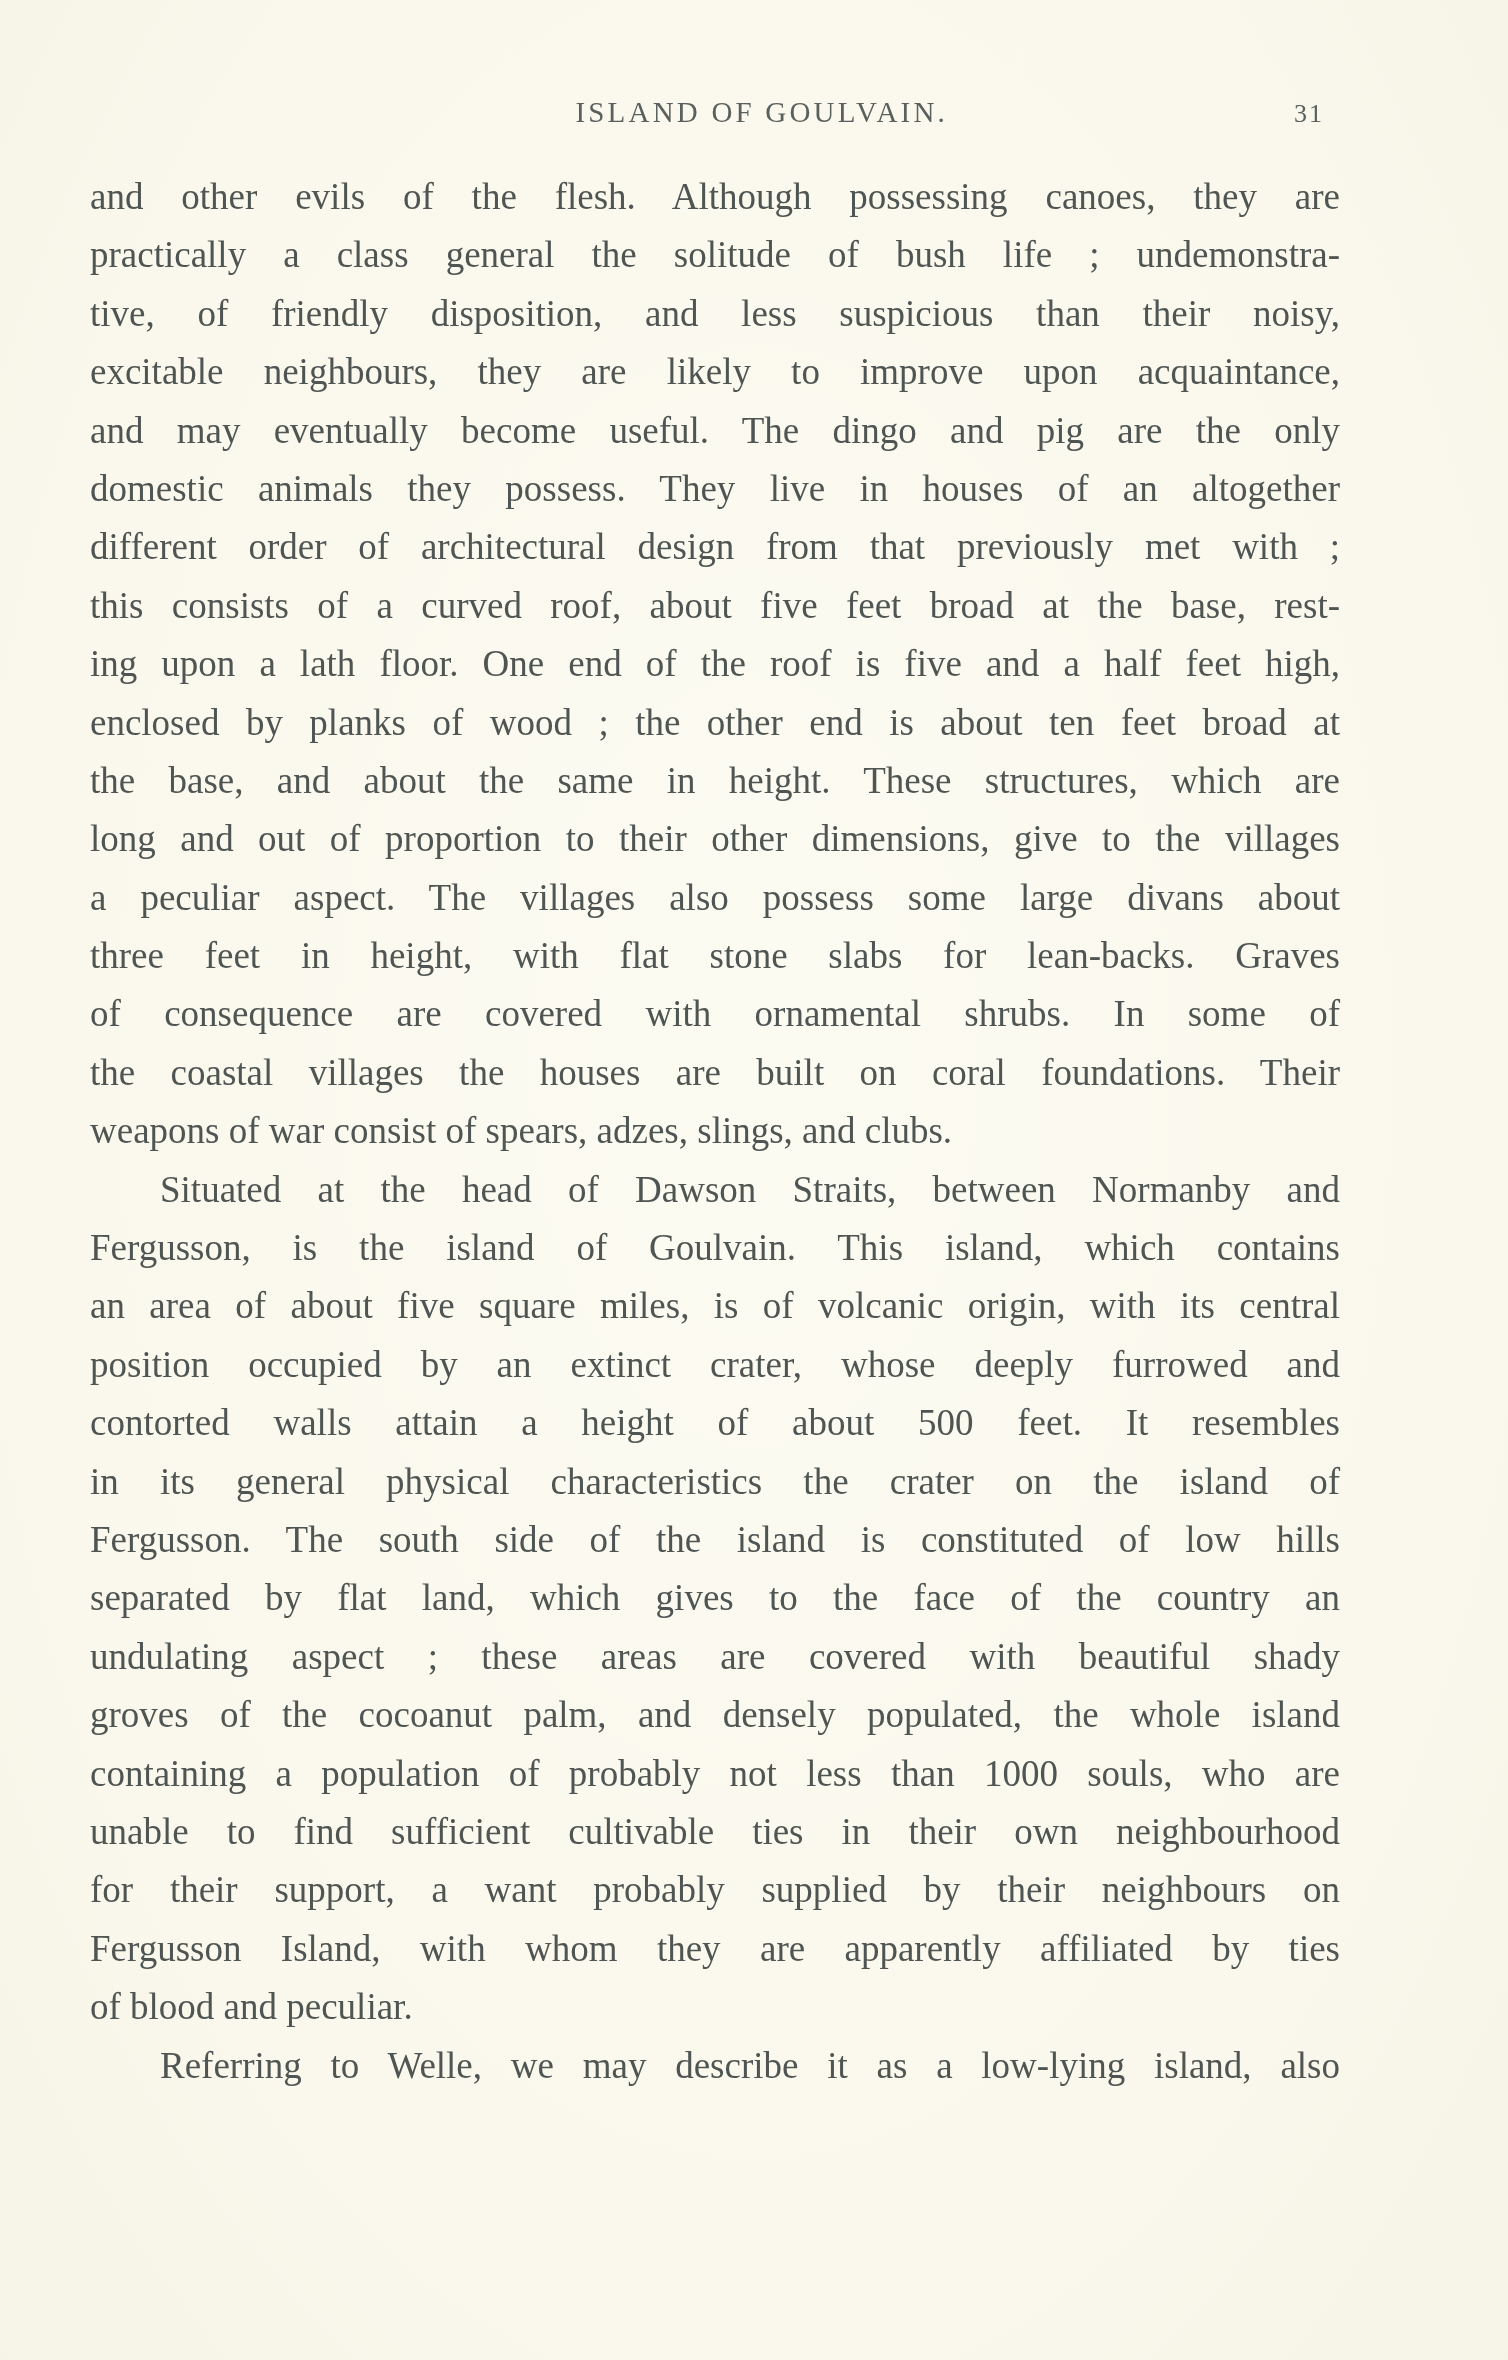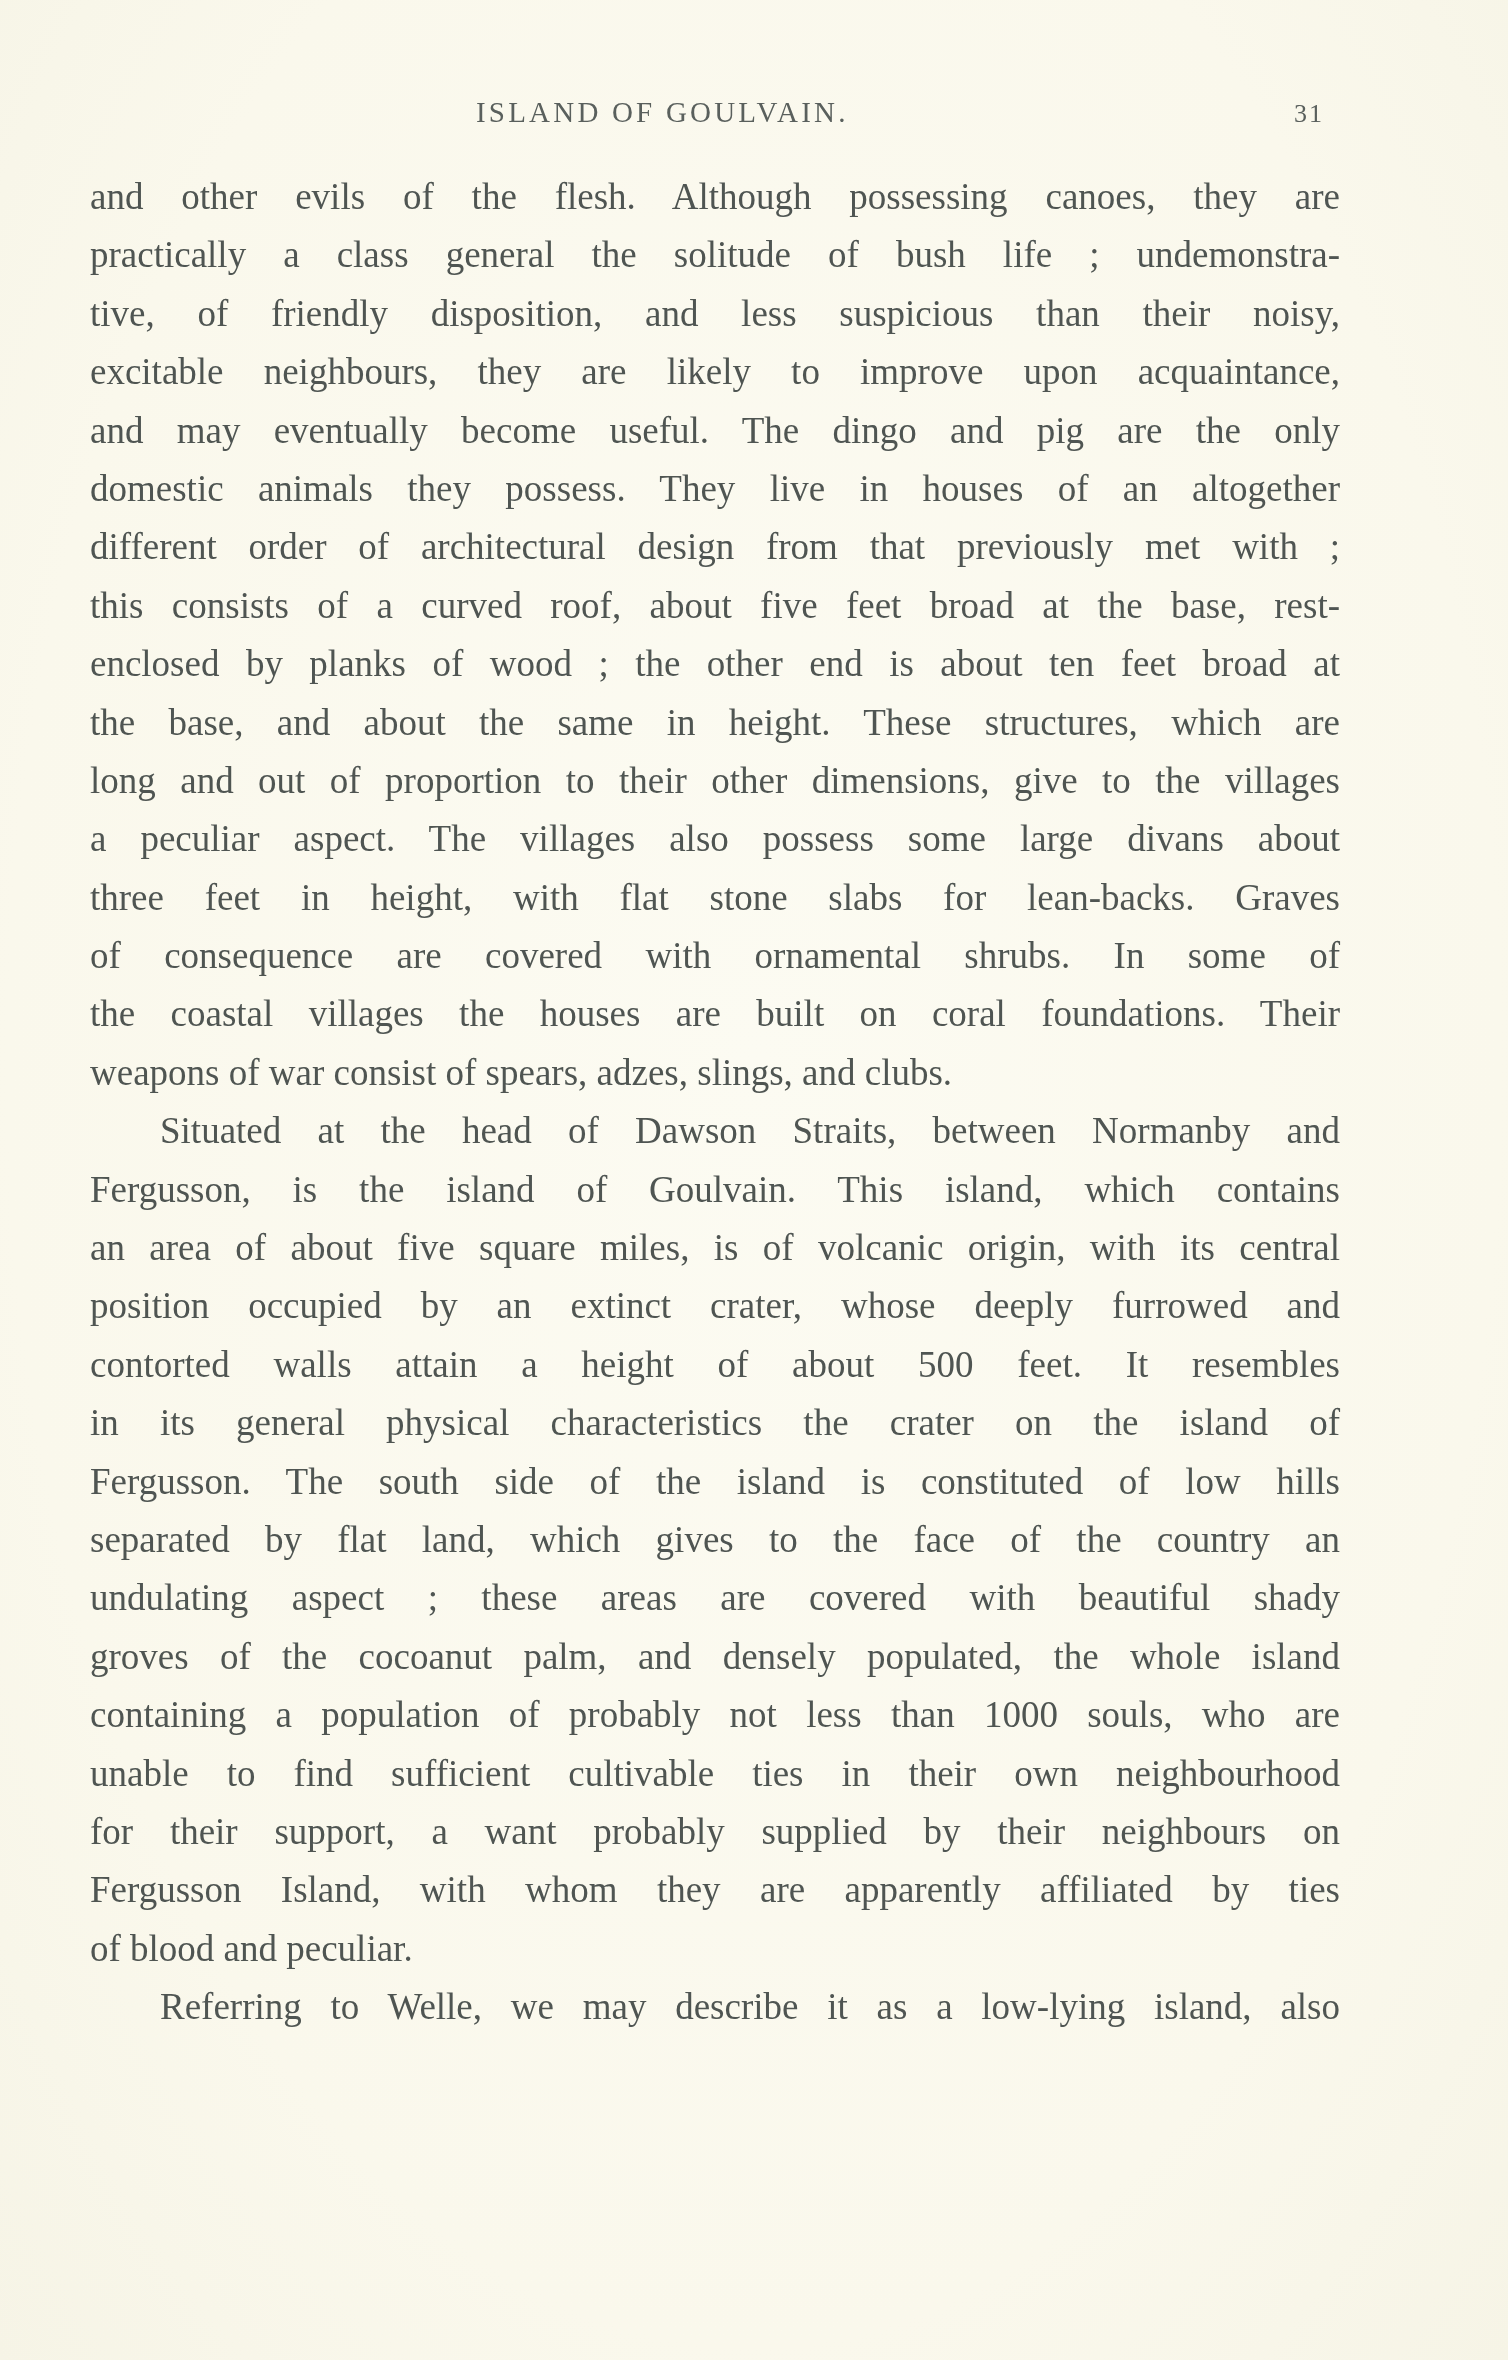--- a/index.html
+++ b/index.html
@@ -21,20 +21,21 @@
       width: 1508px;
       height: 2360px;
       background: radial-gradient(ellipse at 50% 45%, #fcfbf2 0%, #faf8ec 70%, #f6f4e6 100%);
     }
     .running-head {
       position: absolute;
       top: 92px;
       left: 0;
       width: 1455px;
       height: 40px;
+      text-align: right;
     }
     .running-title {
       position: absolute;
       left: 476px;
       top: 0;
       width: 472px;
       font-family: "Liberation Serif", "DejaVu Serif", serif;
       font-size: 29px;
       letter-spacing: 3.2px;
       color: #5a605d;
@@ -89,20 +90,21 @@
 
     <div>
       <span class="line">and other evils of the flesh.  Although possessing canoes, they are</span>
       <span class="line">practically a class general the solitude of bush life ; undemonstra-</span>
       <span class="line">tive, of friendly disposition, and less suspicious than their noisy,</span>
       <span class="line">excitable neighbours, they are likely to improve upon acquaintance,</span>
       <span class="line">and may eventually become useful.  The dingo and pig are the only</span>
       <span class="line">domestic animals they possess.  They live in houses of an altogether</span>
       <span class="line">different order of architectural design from that previously met with ;</span>
       <span class="line">this consists of a curved roof, about five feet broad at the base, rest-</span>
+      <span class="line">ing upon a lath floor.  One end of the roof is five and a half feet high,</span>
       <span class="line">enclosed by planks of wood ; the other end is about ten feet broad at</span>
       <span class="line">the base, and about the same in height.  These structures, which are</span>
       <span class="line">long and out of proportion to their other dimensions, give to the villages</span>
       <span class="line">a peculiar aspect.  The villages also possess some large divans about</span>
       <span class="line">three feet in height, with flat stone slabs for lean-backs.  Graves</span>
       <span class="line">of consequence are covered with ornamental shrubs.  In some of</span>
       <span class="line">the coastal villages the houses are built on coral foundations.  Their</span>
       <span class="line last">weapons of war consist of spears, adzes, slings, and clubs.</span>
     </div>
 

